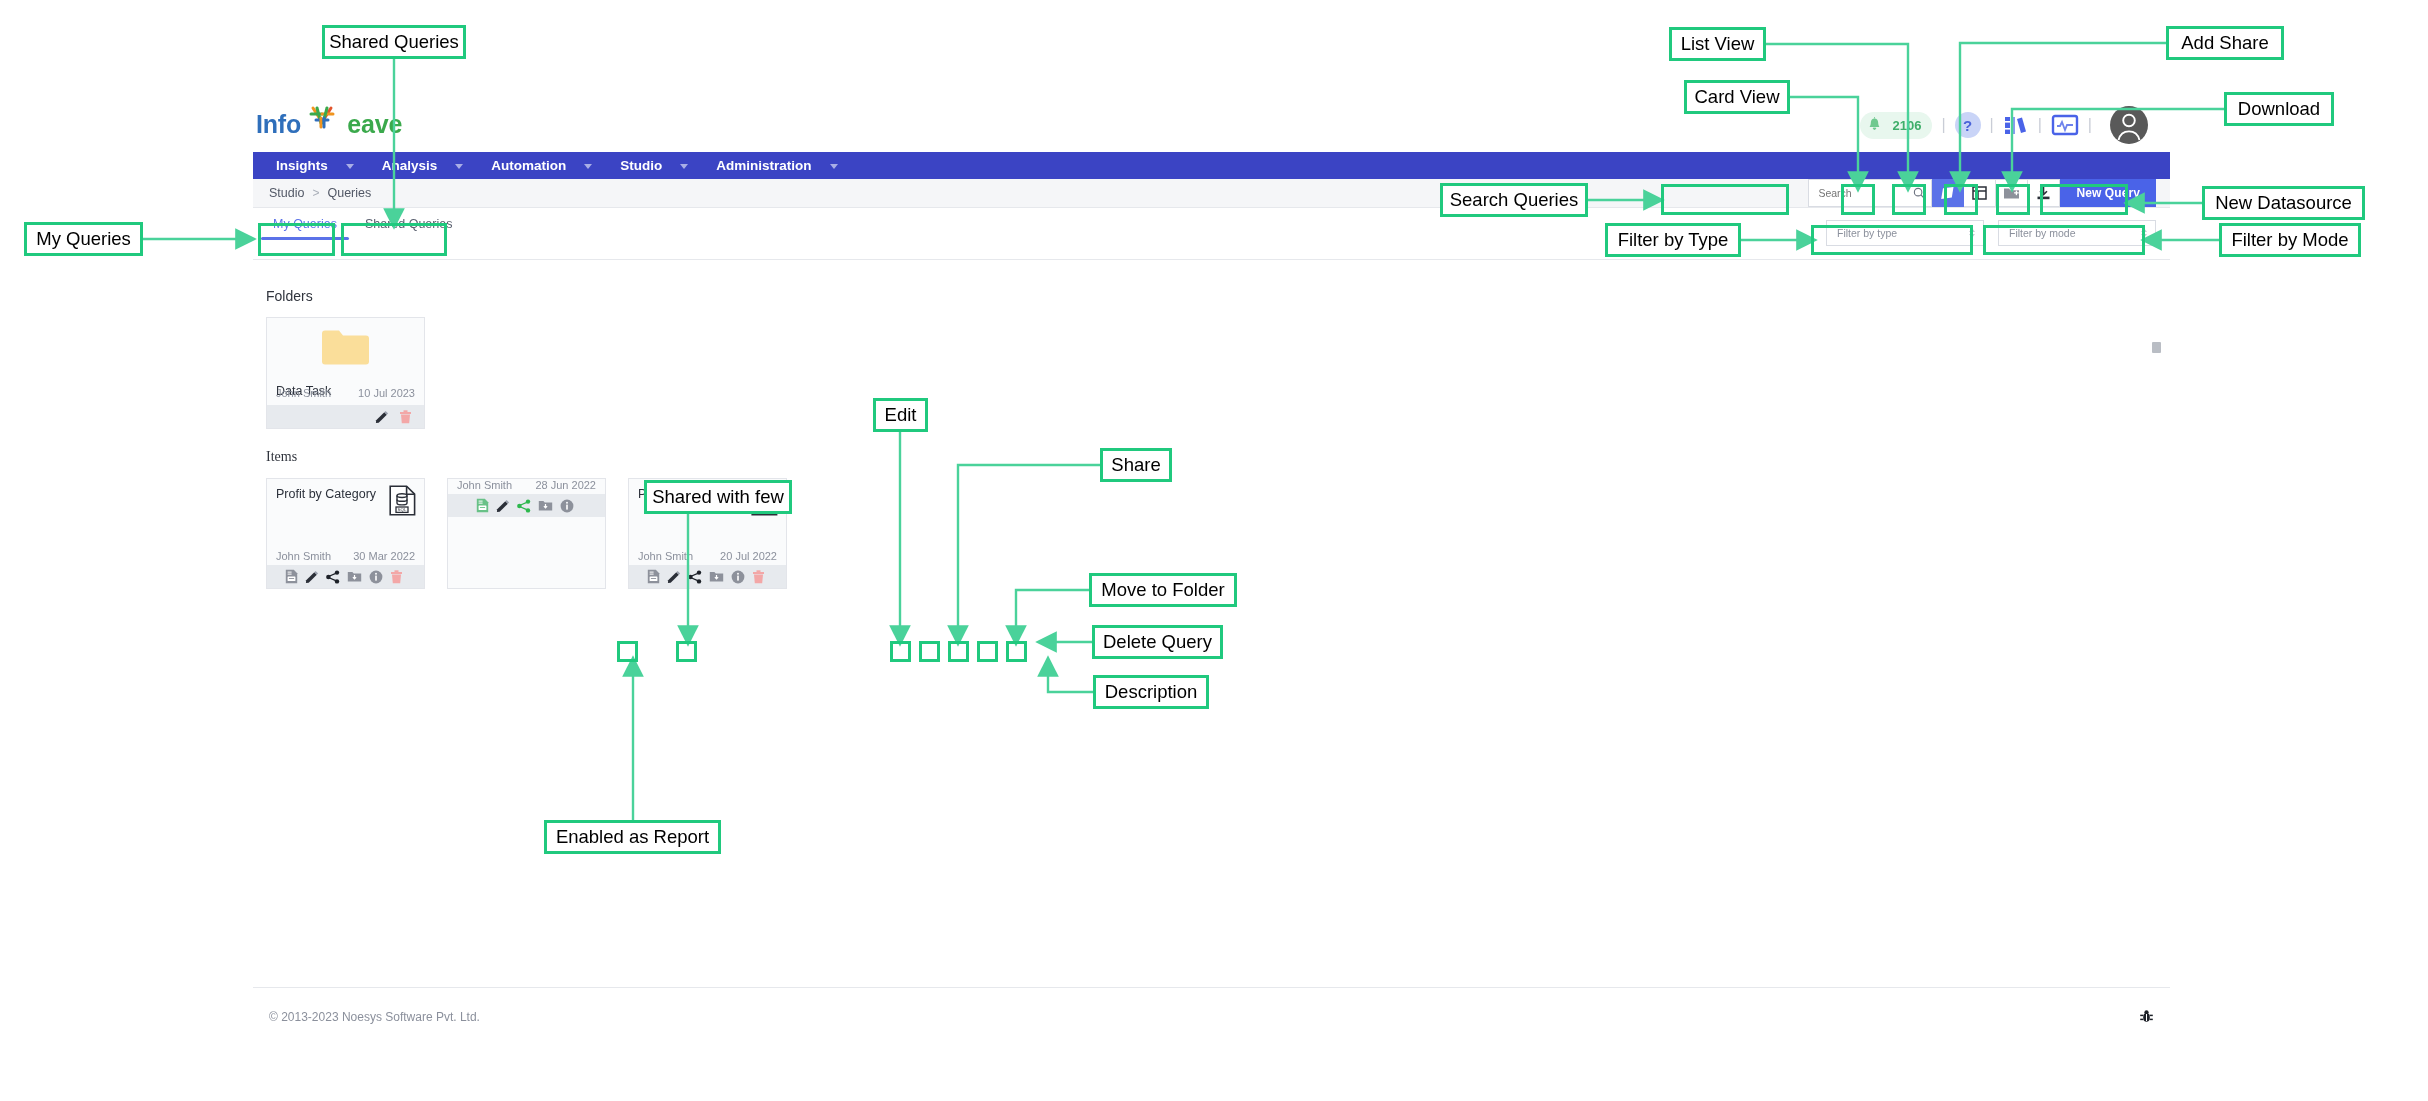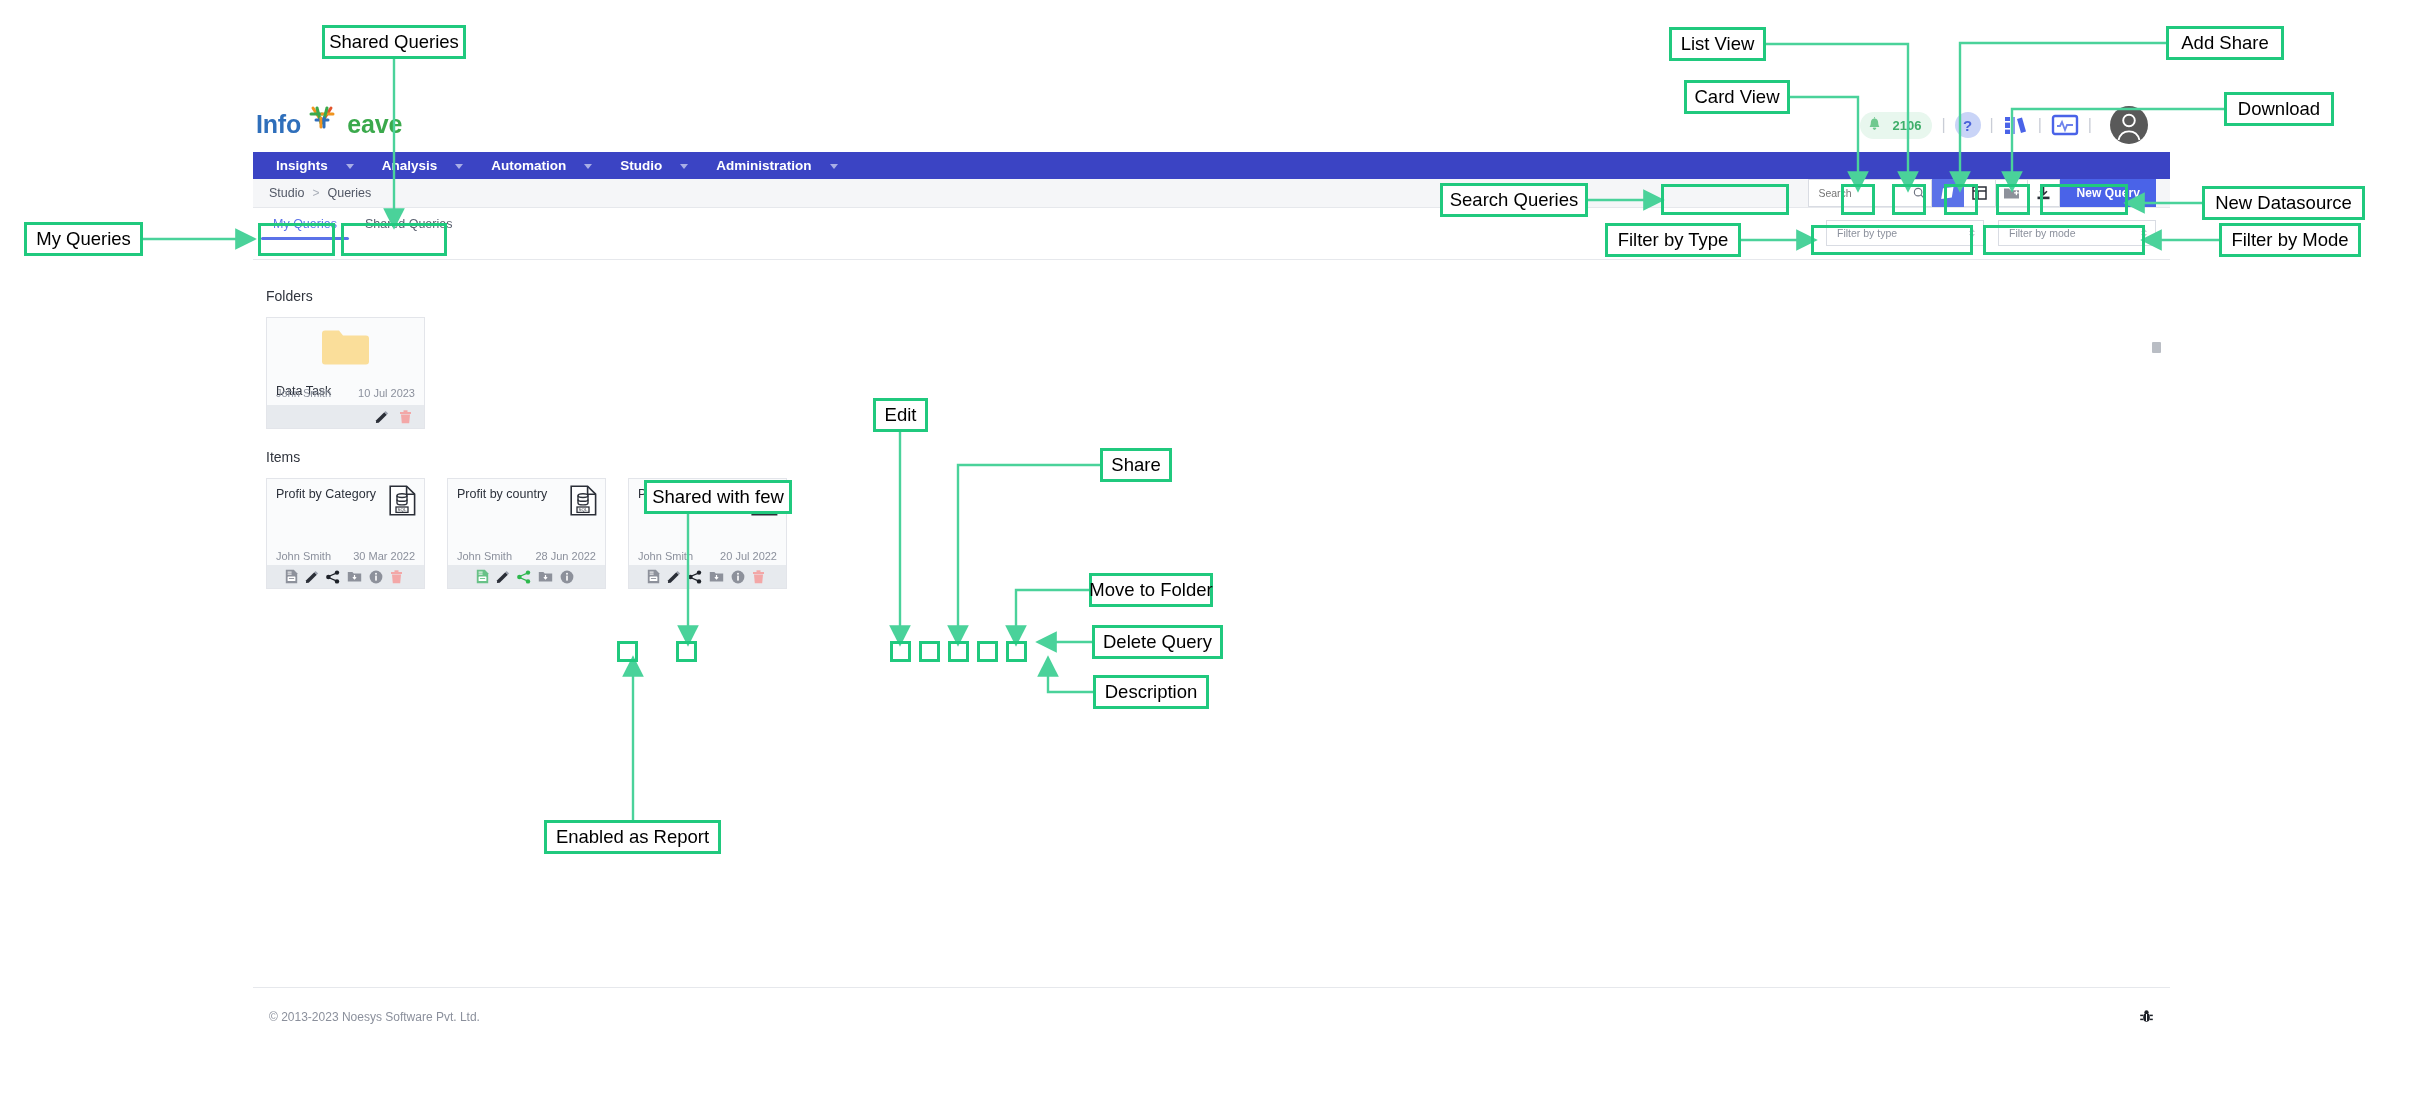--- a/index.html
+++ b/index.html
@@ -149,21 +149,21 @@
   .spinner i {
     width:0; height:0; border-left:3.5px solid transparent;
     border-right:3.5px solid transparent;
   }
   .spinner i.up { border-bottom:4px solid #9aa0ad; }
   .spinner i.dn { border-top:4px solid #9aa0ad; }
 
   
   .content { position: relative; padding: 28px 0 0 13px; }
   .sec-title { font-size: 14px; color: #30343d; margin-bottom: 13px; }
-  .sec-title.items { margin-top: 20px; }
+  .sec-title.items { margin-top: 20px; font-family: Liberation Serif, serif; }
   .card-row { display: flex; gap: 22px; }
 
   .card {
     width: 159px; background: #fafbfc;
     border: 1px solid #e3e5ea;
     display: flex; flex-direction: column;
     position: relative;
   }
   .card.folder { height: 112px; }
   .card.item   { height: 111px; }
@@ -489,32 +489,20 @@
               <svg width="13" height="14" viewBox="0 0 13 14">
                 <rect x="1" y="2" width="11" height="2" fill="#f3a7a7"></rect>
                 <rect x="4.5" y="0.3" width="4" height="1.8" fill="#f3a7a7"></rect>
                 <path d="M2 4.6h9l-.8 8.7H2.8z" fill="#f3a7a7"></path>
               </svg>
             </span>
           </div>
         </div>
 
         <div class="card item">
-          <div class="card-body">
-            <div class="card-title">Profit by country</div>
-            <svg class="card-type-icon" width="27" height="31" viewBox="0 0 27 31">
-              <path d="M1.2 1.2h16.4l8 8v20.6H1.2z" fill="#ffffff" stroke="#2b2f38" stroke-width="1.6"></path>
-              <path d="M17.6 1.2v8h8" fill="none" stroke="#2b2f38" stroke-width="1.6"></path>
-              <ellipse cx="13" cy="10.6" rx="5" ry="1.9" fill="none" stroke="#2b2f38" stroke-width="1.4"></ellipse>
-              <path d="M8 10.6v7.4c0 1 2.2 1.9 5 1.9s5-.9 5-1.9v-7.4" fill="none" stroke="#2b2f38" stroke-width="1.4"></path>
-              <path d="M8 14.4c0 1 2.2 1.9 5 1.9s5-.9 5-1.9" fill="none" stroke="#2b2f38" stroke-width="1.4"></path>
-              <rect x="7" y="22" width="12" height="5.4" fill="none" stroke="#2b2f38" stroke-width="1.3"></rect>
-              <text x="13" y="26.4" font-size="4.4" text-anchor="middle" fill="#2b2f38" font-family="Liberation Sans, sans-serif">SQL</text>
-            </svg>
-          </div>
           <div class="card-meta">
             <span>John Smith</span>
             <span>28 Jun 2022</span>
           </div>
           <div class="card-tools">
             <span class="tool">
               <svg width="13" height="15" viewBox="0 0 13 15">
                 <path d="M.8 .8h8l3.4 3.4V14.2H.8z" fill="#68c187"></path>
                 <rect x="2.6" y="7.4" width="7.8" height="4.6" rx=".6" fill="#ffffff"></rect>
                 <rect x="3.9" y="9.1" width="5.2" height=".9" fill="#68c187"></rect>
@@ -714,18 +702,18 @@
   <div class="lbl" style="left:1684px; top:80px;  width:106px;">Card View</div>
   <div class="lbl" style="left:2224px; top:92px;  width:110px;">Download</div>
   <div class="lbl" style="left:1440px; top:183px; width:148px;">Search Queries</div>
   <div class="lbl" style="left:2202px; top:186px; width:163px;">New Datasource</div>
   <div class="lbl" style="left:24px;   top:222px; width:119px;">My Queries</div>
   <div class="lbl" style="left:1605px; top:223px; width:136px;">Filter by Type</div>
   <div class="lbl" style="left:2219px; top:223px; width:142px;">Filter by Mode</div>
   <div class="lbl" style="left:873px;  top:398px; width:55px;">Edit</div>
   <div class="lbl" style="left:1100px; top:448px; width:72px;">Share</div>
   <div class="lbl" style="left:644px;  top:480px; width:148px;">Shared with few</div>
-  <div class="lbl" style="left:1089px; top:573px; width:124px;">Move to Folder</div>
+  <div class="lbl" style="left:1089px; top:573px; width:148px;">Move to Folder</div>
   <div class="lbl" style="left:1092px; top:625px; width:131px;">Delete Query</div>
   <div class="lbl" style="left:1093px; top:675px; width:116px;">Description</div>
   <div class="lbl" style="left:544px; top:820px; width:177px;">Enabled as Report</div>
 
 </div>
 
 </body></html>

